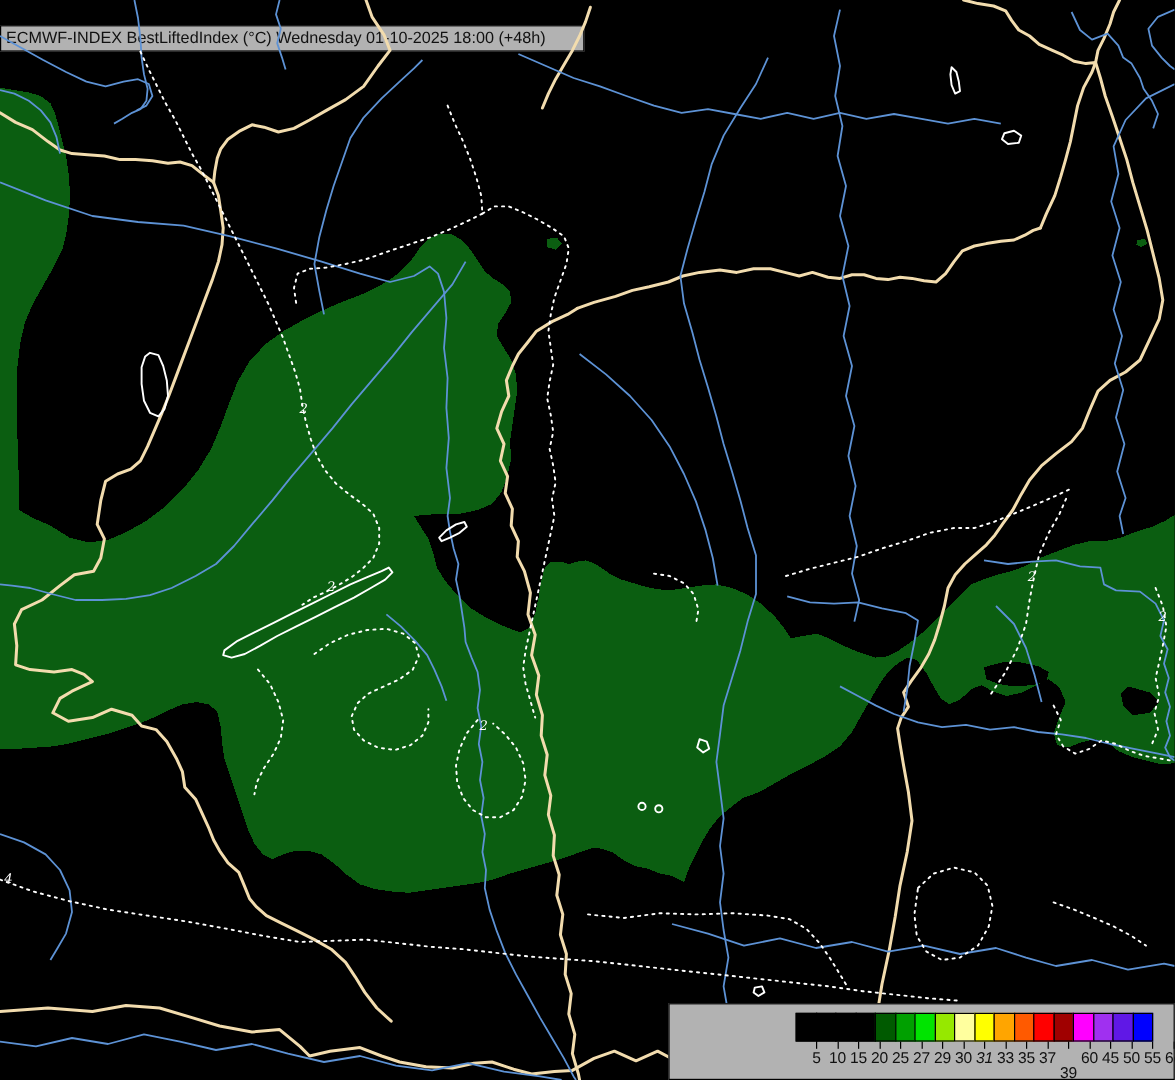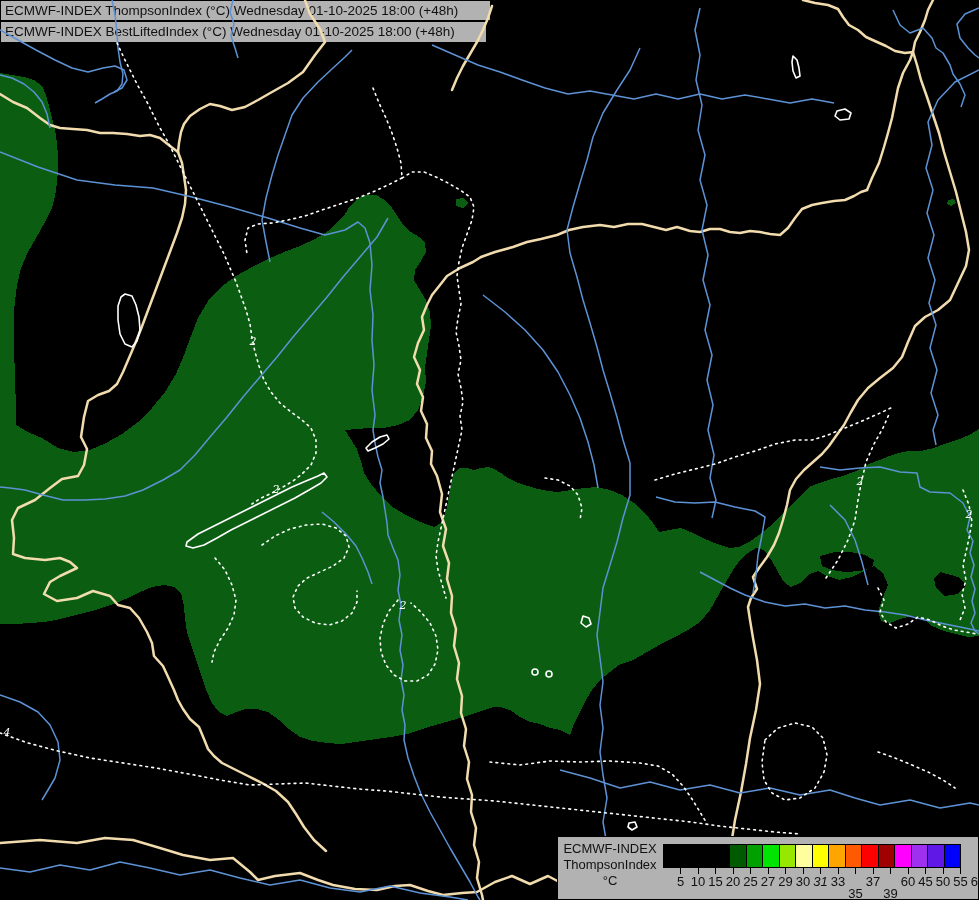--- a/index.html
+++ b/index.html
@@ -35,23 +35,20 @@
       <path fill="var(--green)" d="M0,73 L12,75 L24,77 L34,80 L42,86 L46,95 L49,106 L52,118 L55,130 L57,143 L58,156 L58,170 L57,183 L55,196 L52,208 L45,222 L36,238 L28,252 L21,268 L17,285 L14,310 L14,345 L15,380 L16,408 L16,425 L28,432 L42,438 L58,448 L74,452 L90,450 L106,443 L122,434 L138,422 L152,408 L165,392 L176,374 L184,355 L191,336 L198,318 L208,301 L221,287 L236,276 L252,267 L268,259 L284,252 L300,246 L315,239 L328,231 L338,222 L345,214 L350,206 L357,199 L366,195 L376,195 L385,200 L392,208 L398,217 L404,226 L411,232 L419,237 L425,243 L426,252 L421,261 L415,270 L414,280 L420,290 L426,300 L430,312 L431,326 L429,340 L427,354 L425,368 L426,382 L423,396 L418,410 L410,420 L398,425 L384,428 L370,428 L356,429 L345,430 L350,438 L357,449 L361,461 L364,473 L371,484 L381,496 L391,506 L404,514 L418,521 L428,525 L434,527 L441,523 L446,511 L449,497 L451,484 L454,473 L459,468 L467,468 L474,470 L481,468 L488,467 L494,469 L501,473 L508,478 L518,483 L528,486 L538,489 L548,491 L558,492 L571,490 L584,488 L597,487 L610,490 L622,495 L634,503 L645,513 L653,523 L659,532 L669,530 L681,528 L693,533 L705,539 L717,544 L729,548 L739,547 L749,542 L759,535 L769,527 L779,517 L789,507 L799,497 L809,487 L819,483 L831,479 L843,476 L856,471 L869,464 L882,459 L895,454 L908,451 L921,451 L934,448 L947,443 L960,439 L971,434 L979,429 L979,636 L968,637 L956,634 L944,631 L932,626 L923,618 L912,616 L900,619 L890,623 L881,621 L878,611 L883,597 L888,585 L883,573 L874,566 L864,571 L852,577 L839,580 L827,576 L818,571 L810,574 L800,583 L791,587 L784,582 L778,572 L772,561 L764,550 L756,548 L748,553 L740,560 L733,570 L726,582 L719,594 L710,610 L700,622 L688,630 L675,637 L661,644 L647,652 L633,660 L619,665 L610,672 L600,680 L592,690 L586,700 L580,712 L574,724 L570,735 L560,730 L550,728 L540,724 L530,722 L520,717 L510,710 L500,707 L493,707 L481,711 L467,716 L453,720 L439,724 L425,728 L411,733 L397,736 L383,738 L369,740 L355,742 L341,744 L327,743 L313,741 L300,737 L289,729 L279,720 L268,712 L257,709 L246,709 L236,712 L227,716 L219,712 L212,703 L207,692 L203,680 L199,668 L195,656 L191,644 L187,632 L185,619 L184,606 L181,593 L174,587 L164,585 L152,587 L140,592 L128,598 L116,603 L104,607 L92,611 L80,614 L68,617 L56,620 L44,622 L30,623 L15,624 L0,624 Z"></path>
       <path fill="var(--green)" d="M456,199 L464,198 L468,203 L463,208 L456,206 Z"></path>
       <path fill="var(--green)" d="M948,200 L954,199 L956,203 L951,206 L947,204 Z"></path>
     </g>
     <g>
       <path fill="var(--bg)" d="M820,556 L835,552 L850,552 L865,555 L874,560 L872,568 L860,571 L845,572 L832,570 L822,566 Z"></path>
       <path fill="var(--bg)" d="M940,572 L958,577 L966,585 L958,594 L944,596 L936,588 L934,578 Z"></path>
     </g>
   </svg>
 
-  <div id="titlebar1" class="panel titlebar">
-    <span>ECMWF-INDEX ThompsonIndex (°C) Wednesday 01-10-2025 18:00 (+48h)</span>
-  </div>
   <div id="titlebar2" class="panel titlebar">
     <span>ECMWF-INDEX BestLiftedIndex (°C) Wednesday 01-10-2025 18:00 (+48h)</span>
   </div>
 
   <svg class="lines" width="979" height="900" viewBox="0 0 979 900">
     <g fill="none" stroke="var(--border)" stroke-width="2.5" stroke-linejoin="round" stroke-linecap="round">
       <path d="M0,94 L13,102 L27,108 L40,118 L50,125 L60,128 L73,129 L87,130 L100,133 L113,133 L127,134 L140,136 L150,135 L160,138 L170,146 L178,152"></path>
       <path d="M305,0 L310,14 L320,29 L325,42 L315,55 L303,72 L288,83 L272,92 L258,100 L245,107 L232,110 L220,106 L210,104 L200,109 L190,116 L184,124 L181,132 L179,143 L178,152"></path>
       <path d="M178,152 L182,163 L184,176 L186,190 L185,204 L182,218 L177,233 L171,249 L165,265 L159,281 L153,297 L147,313 L141,329 L135,344 L129,358 L123,372 L117,384 L109,391 L98,395 L88,401 L84,417 L81,437 L87,449 L84,465 L78,476 L62,479 L50,488 L35,500 L18,508 L12,520 L14,538 L13,554 L25,558 L45,560 L60,558 L70,562 L77,568 L60,576 L50,582 L44,594 L57,601 L77,598 L93,591 L110,596 L118,605 L130,608 L139,618 L147,632 L152,643 L154,656 L163,666 L169,679 L174,690 L178,700 L183,709 L190,719 L199,727 L204,739 L208,749 L214,756 L222,763 L234,769 L248,776 L262,783 L276,791 L288,802 L296,814 L304,827 L314,840 L326,851"></path>
       <path d="M0,843 L40,840 L77,843 L105,838 L133,840 L160,848 L183,855 L210,860 L233,858 L250,872 L258,880 L275,876 L300,873 L318,880 L333,885 L355,889 L377,890 L395,886 L410,885 L428,891 L443,895 L462,893 L477,892 L495,882 L512,876 L530,884 L548,876 L565,885 L582,877 L600,878 L622,874 L640,872 L660,876 L680,878 L700,874 L723,873 L745,877 L763,880 L783,877 L803,875 L823,879 L843,882 L863,879 L883,877 L903,880 L923,883 L943,880 L963,878 L979,880"></path>
@@ -119,25 +116,20 @@
   <div class="labels" id="contour-labels">
       <span class="contour-label" style="left: 253px; top: 341px;">2</span>
       <span class="contour-label" style="left: 276px; top: 489px;">2</span>
       <span class="contour-label" style="left: 403px; top: 605px;">2</span>
       <span class="contour-label" style="left: 860px; top: 481px;">2</span>
       <span class="contour-label" style="left: 969px; top: 514px;">2</span>
       <span class="contour-label" style="left: 7px; top: 732px;">4</span>
     </div>
 
   <div id="legend" class="panel">
-    <div class="lg-title">
-      <div>ECMWF-INDEX</div>
-      <div>ThompsonIndex</div>
-      <div>°C</div>
-    </div>
     <div class="lg-cells" id="lg-cells">
         <div class="lg-cell" style="background: rgb(0, 0, 0);"></div>
         <div class="lg-cell" style="background: rgb(0, 0, 0);"></div>
         <div class="lg-cell" style="background: rgb(0, 0, 0);"></div>
         <div class="lg-cell" style="background: rgb(0, 0, 0);"></div>
         <div class="lg-cell" style="background: rgb(0, 90, 0);"></div>
         <div class="lg-cell" style="background: rgb(0, 160, 0);"></div>
         <div class="lg-cell" style="background: rgb(0, 228, 0);"></div>
         <div class="lg-cell" style="background: rgb(150, 232, 0);"></div>
         <div class="lg-cell" style="background: rgb(255, 255, 158);"></div>
@@ -166,21 +158,21 @@
         <div class="lg-num" style="left: 200px;">27</div>
         <div class="lg-tick" style="left: 227px;"></div>
         <div class="lg-num" style="left: 217.5px;">29</div>
         <div class="lg-tick" style="left: 244.5px;"></div>
         <div class="lg-num" style="left: 235px;">30</div>
         <div class="lg-tick" style="left: 262px;"></div>
         <div class="lg-num" style="left: 252.5px; font-style: italic;">31</div>
         <div class="lg-tick" style="left: 279.5px;"></div>
         <div class="lg-num" style="left: 270px;">33</div>
         <div class="lg-tick" style="left: 297px;"></div>
-        <div class="lg-num" style="left: 287.5px; margin-top: 12px;">35</div>
+        <div class="lg-num" style="left: 287.5px;">35</div>
         <div class="lg-tick" style="left: 314.5px;"></div>
         <div class="lg-num" style="left: 305px;">37</div>
         <div class="lg-tick" style="left: 332px;"></div>
         <div class="lg-num" style="left: 322.5px; margin-top: 12px;">39</div>
         <div class="lg-tick" style="left: 349.5px;"></div>
         <div class="lg-num" style="left: 340px;">60</div>
         <div class="lg-tick" style="left: 367px;"></div>
         <div class="lg-num" style="left: 357.5px;">45</div>
         <div class="lg-tick" style="left: 384.5px;"></div>
         <div class="lg-num" style="left: 375px;">50</div>

